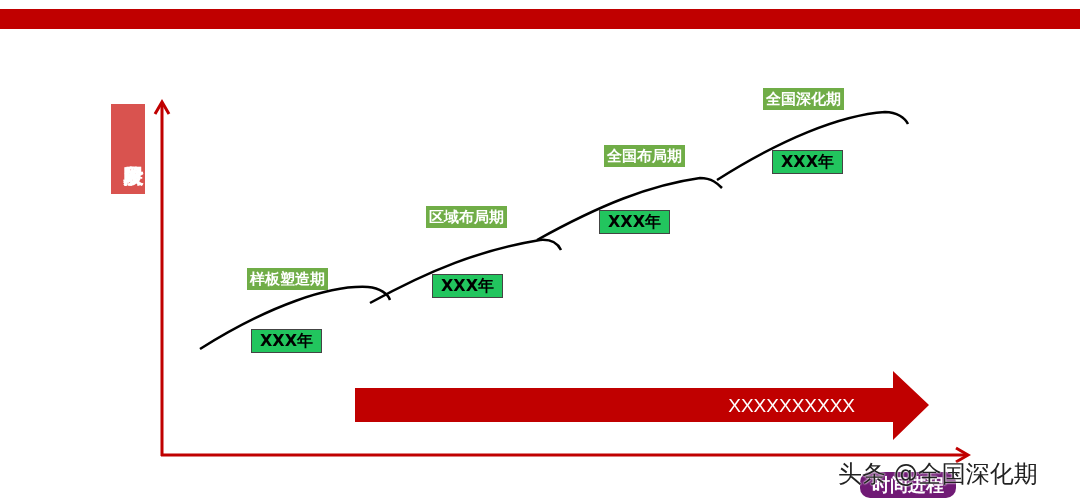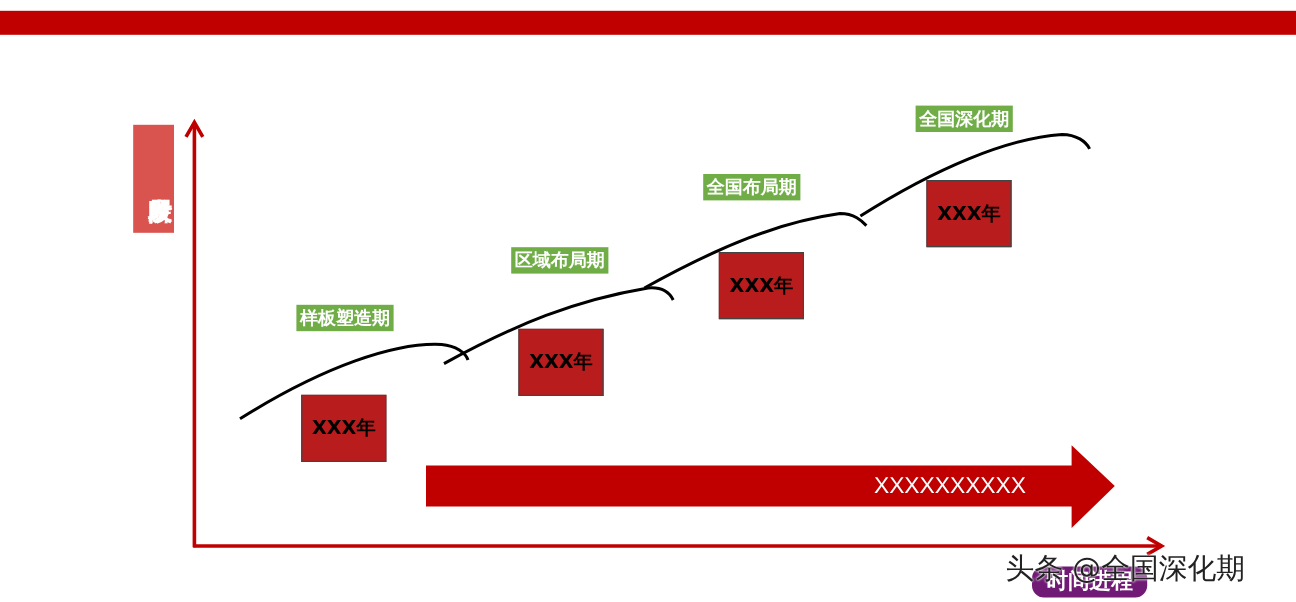--- a/index.html
+++ b/index.html
@@ -2,21 +2,21 @@
 <html><head>
 <meta charset="utf-8">
 <style>
   html,body{margin:0;padding:0;background:#fff;}
   body{width:1080px;height:502px;position:relative;overflow:hidden;font-family:"DejaVu Sans","Liberation Sans",sans-serif;}
   .topbar{position:absolute;left:0;top:9px;width:1080px;height:20px;background:#c00000;}
   .axis-label-y{position:absolute;left:111px;top:104px;width:34px;height:90px;background:#d9534f;color:#fff;font-weight:bold;font-size:20px;line-height:22px;text-align:center;padding-top:2px;box-sizing:border-box;writing-mode:vertical-rl;letter-spacing:0px;}
   .axis-label-x{position:absolute;left:860px;top:472px;width:96px;height:26px;background:#701a75;color:#fff;font-weight:bold;font-size:18px;line-height:26px;text-align:center;border-radius:10px;}
   svg.canvas{position:absolute;left:0;top:0;}
   .stage{position:absolute;background:#70ad47;color:#fff;font-weight:bold;font-size:15px;line-height:22px;padding:0 3px;white-space:nowrap;margin-left:20px;}
-  .year{position:absolute;border:1px solid #444;background:#b91c1c;color:#000;font-weight:bold;font-size:16px;line-height:22px;height:22px;padding:16px 8px;white-space:nowrap;}
+  .year{position:absolute;border:1px solid #444;background:#22c55e;color:#000;font-weight:bold;font-size:16px;line-height:22px;height:22px;padding:0 8px;white-space:nowrap;}
   .big-arrow-label{position:absolute;left:355px;top:388px;width:500px;height:36px;line-height:36px;text-align:right;color:#fff;font-size:19px;font-family:"Liberation Sans",sans-serif;}
   .watermark{position:absolute;left:838px;top:458px;color:#222;font-size:24px;text-shadow:0 0 2px #fff,0 0 2px #fff;white-space:nowrap;}
 </style>
 </head>
 <body>
 
 <div class="topbar"></div>
 
 <svg class="canvas" width="1080" height="502">
 
@@ -36,27 +36,27 @@
     <path d="M537,240 C600,205 650,185 700,178 C712,178 718,184 722,188"></path>
     <path d="M717,180 C780,140 840,115 885,112 C897,112 905,118 908,124"></path>
   </g>
 
   <polygon points="355,388 893,388 893,371 929,405 893,440 893,422 355,422" fill="#c00000"></polygon>
 </svg>
 
 <div class="axis-label-y">发展阶段</div>
 <div class="axis-label-x">时间进程</div>
 
-<div class="stage" style="left:227px;top:254px;">样板塑造期</div>
+<div class="stage" style="left:227px;top:268px;">样板塑造期</div>
 <div class="year" style="left:251px;top:329px;">XXX年</div>
 
 <div class="stage" style="left:406px;top:206px;">区域布局期</div>
 <div class="year" style="left:432px;top:274px;">XXX年</div>
 
-<div class="stage" style="left:566px;top:145px;text-align:right;">全国布局期</div>
+<div class="stage" style="left:584px;top:145px;text-align:right;">全国布局期</div>
 <div class="year" style="left:599px;top:210px;">XXX年</div>
 
 <div class="stage" style="left:743px;top:88px;">全国深化期</div>
 <div class="year" style="left:772px;top:150px;">XXX年</div>
 
 <div class="big-arrow-label">XXXXXXXXXX</div>
 
 <div class="watermark">头条 @全国深化期</div>
 
 </body></html>

